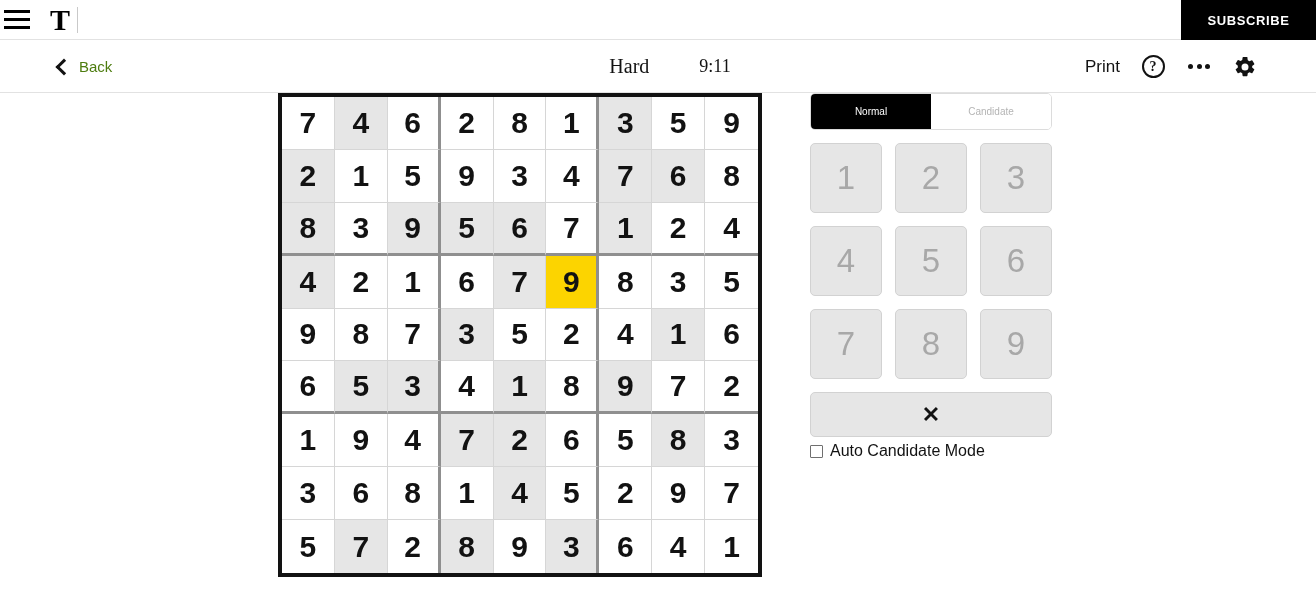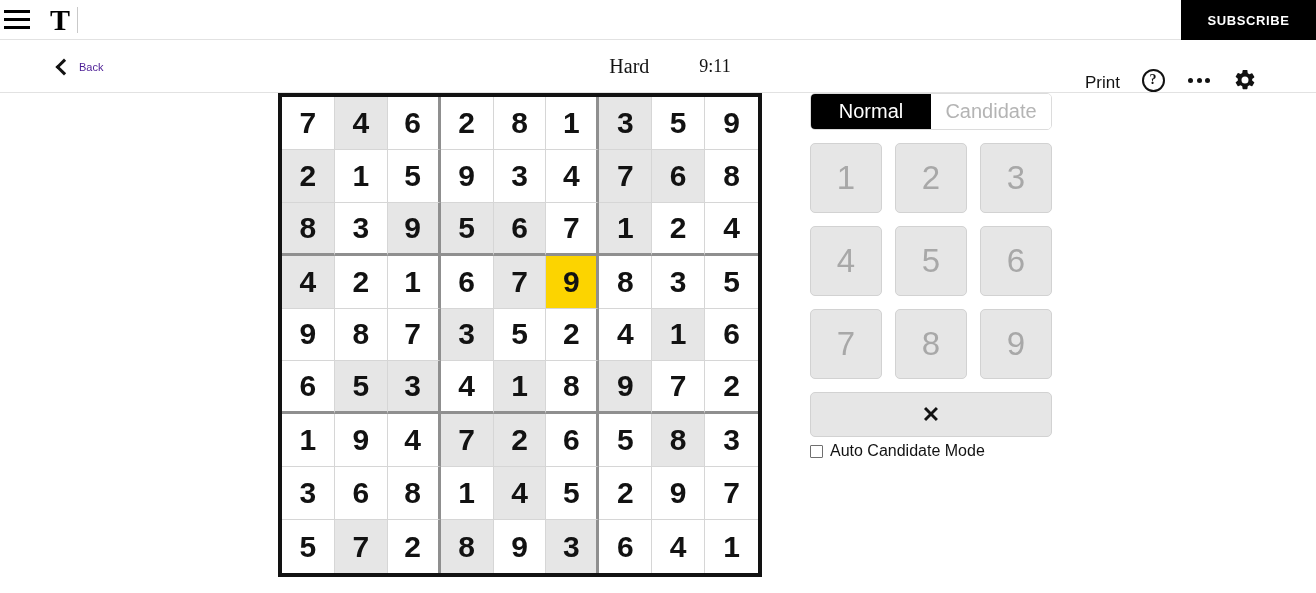--- a/index.html
+++ b/index.html
@@ -59,40 +59,40 @@
   .back-wrap {
     position: absolute; left: 58px; top: 0; height: 53px;
     display: flex; align-items: center; gap: 9px; cursor: pointer;
   }
   .chev {
     width: 12px; height: 12px;
     border-left: 3px solid #121212; border-bottom: 3px solid #121212;
     transform: rotate(45deg);
     margin-top: 0px;
   }
-  .back-label { font-size: 11px; color: #4c1d95; }
+  .back-label { font-size: 15px; color: #4d7c0f; }
 
   .center-info {
     position: absolute; left: 0; right: 0; top: 0; height: 53px;
     display: flex; align-items: center; justify-content: center; gap: 50px;
     pointer-events: none;
     padding-left: 24px;
   }
   .difficulty {
     font-family: "Liberation Serif", serif;
     font-size: 20px; color: #121212;
   }
   .timer {
     font-family: "Liberation Serif", serif;
     font-size: 18px; color: #121212;
   }
 
   .tool-right {
     position: absolute; right: 58px; top: 0; height: 53px;
-    display: flex; align-items: flex-end; gap: 20px; margin-left: 8px;
+    display: flex; align-items: center; gap: 20px; margin-left: 8px;
   }
   .print-label { font-size: 17px; color: #121212; cursor: pointer; }
   .icon-btn { width: 26px; height: 26px; display: flex; align-items: center; justify-content: center; cursor: pointer; }
   .help-circle {
     width: 23px; height: 23px; border: 2px solid #121212; border-radius: 50%;
     display: flex; align-items: center; justify-content: center;
     font-size: 14px; font-weight: 700; color: #121212;
     font-family: "Liberation Serif", serif;
   }
   .dots { display: flex; gap: 3.5px; align-items: center; }
@@ -137,21 +137,21 @@
   .mode-toggle {
     display: flex;
     width: 242px; height: 37px;
     border: 1px solid #dcdcdc;
     border-radius: 5px;
     overflow: hidden;
     background: #fff;
   }
   .mode-btn {
     flex: 1; display: flex; align-items: center; justify-content: center;
-    font-size: 20px; cursor: pointer; background: #fff; color: #b4b4b4;
+    font-size: 10px; cursor: pointer; background: #fff; color: #b4b4b4;
   }
   .mode-btn.active { background: #000; color: #fff; }
 
   .numpad {
     margin-top: 13px;
     display: grid;
     grid-template-columns: repeat(3, 72px);
     grid-template-rows: repeat(3, 70px);
     gap: 13px 13px;
   }

